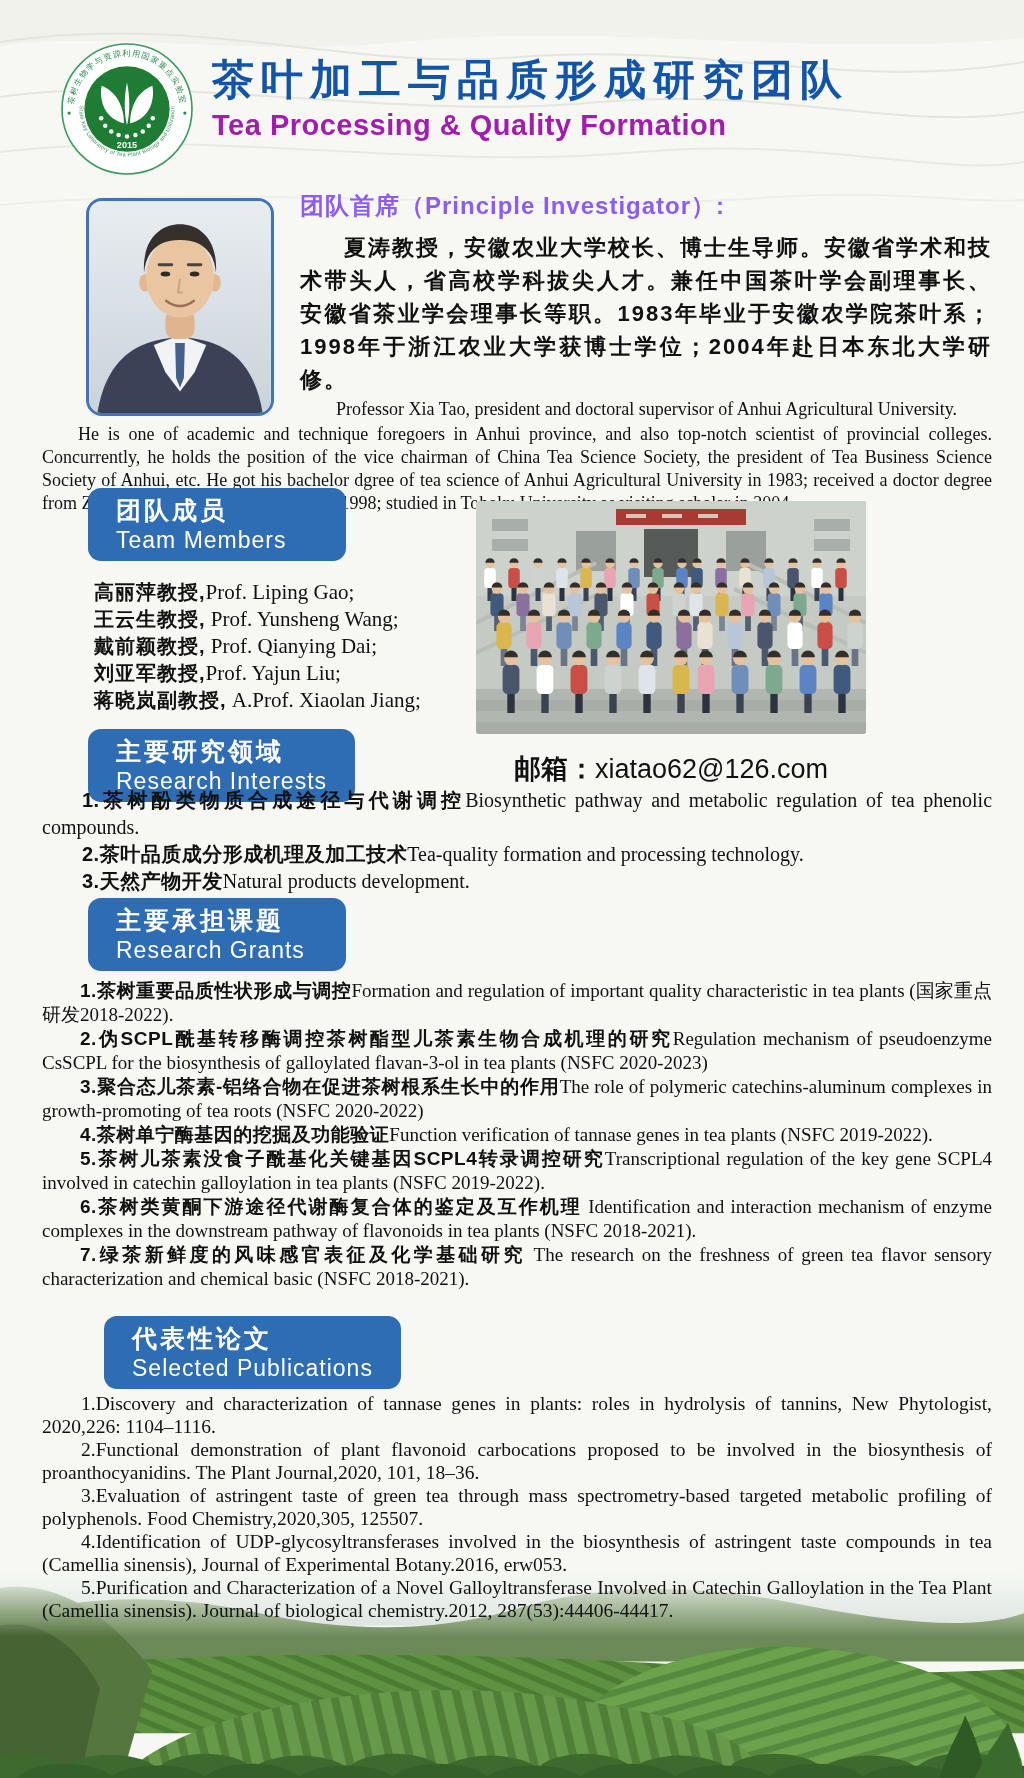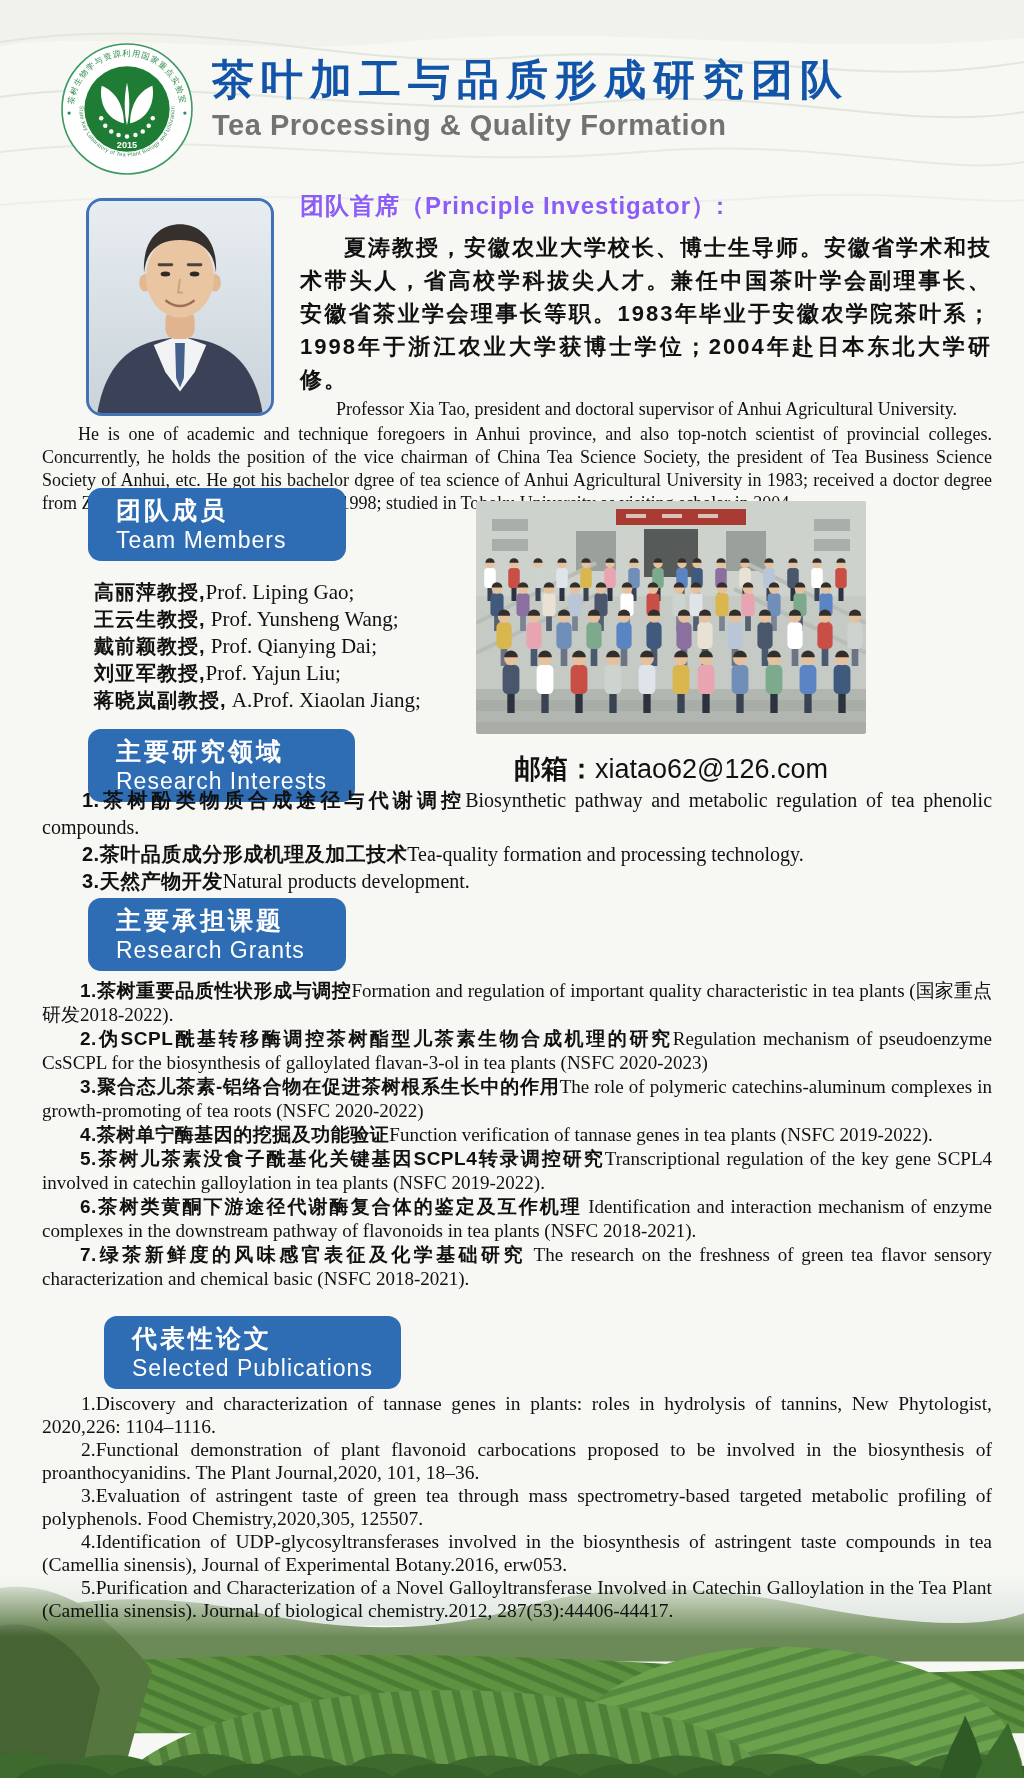--- a/index.html
+++ b/index.html
@@ -10,21 +10,21 @@
   
   .tea-field{position:absolute;left:0;bottom:0;width:1024px;height:215px}
   .tea-field svg{display:block;width:100%;height:100%}
   .tea-fade{position:absolute;top:0;left:0;width:100%;height:74px;
     background:linear-gradient(#f7f8f4 12%,rgba(247,248,244,0))}
   
   .logo{position:absolute;left:60px;top:42px;width:134px;height:134px}
   .logo svg{display:block;width:100%;height:100%}
   .titles{position:absolute;left:212px;top:54px;width:730px;text-align:left}
   .title-zh{font-size:42px;font-weight:bold;color:#1254a8;letter-spacing:7px;line-height:52px}
-  .title-en{font-size:29px;font-weight:bold;color:#737373;margin-top:3px;letter-spacing:.5px}
+  .title-en{font-size:29px;font-weight:bold;color:#a21caf;margin-top:3px;letter-spacing:.5px}
   
   .pi-block{position:absolute;left:42px;top:190px;width:950px}
   .pi-photo{float:left;width:188px;height:218px;margin:8px 26px 6px 44px;border:3px solid #4273b6;
     border-radius:16px;overflow:hidden;background:#dde4ea}
   .pi-photo svg{display:block;width:100%;height:100%}
   .pi-heading{font-size:24px;color:#8b5cf6;font-weight:bold;letter-spacing:1px;margin-bottom:9px}
   .zh-body{font-size:22px;line-height:33px;letter-spacing:2px;text-indent:2em;text-align:justify;font-weight:600}
   .en-body{font-family:"Liberation Serif","DejaVu Serif",serif;font-size:18px;line-height:23px;
     text-align:justify;text-indent:2em;margin-top:2px}
   

